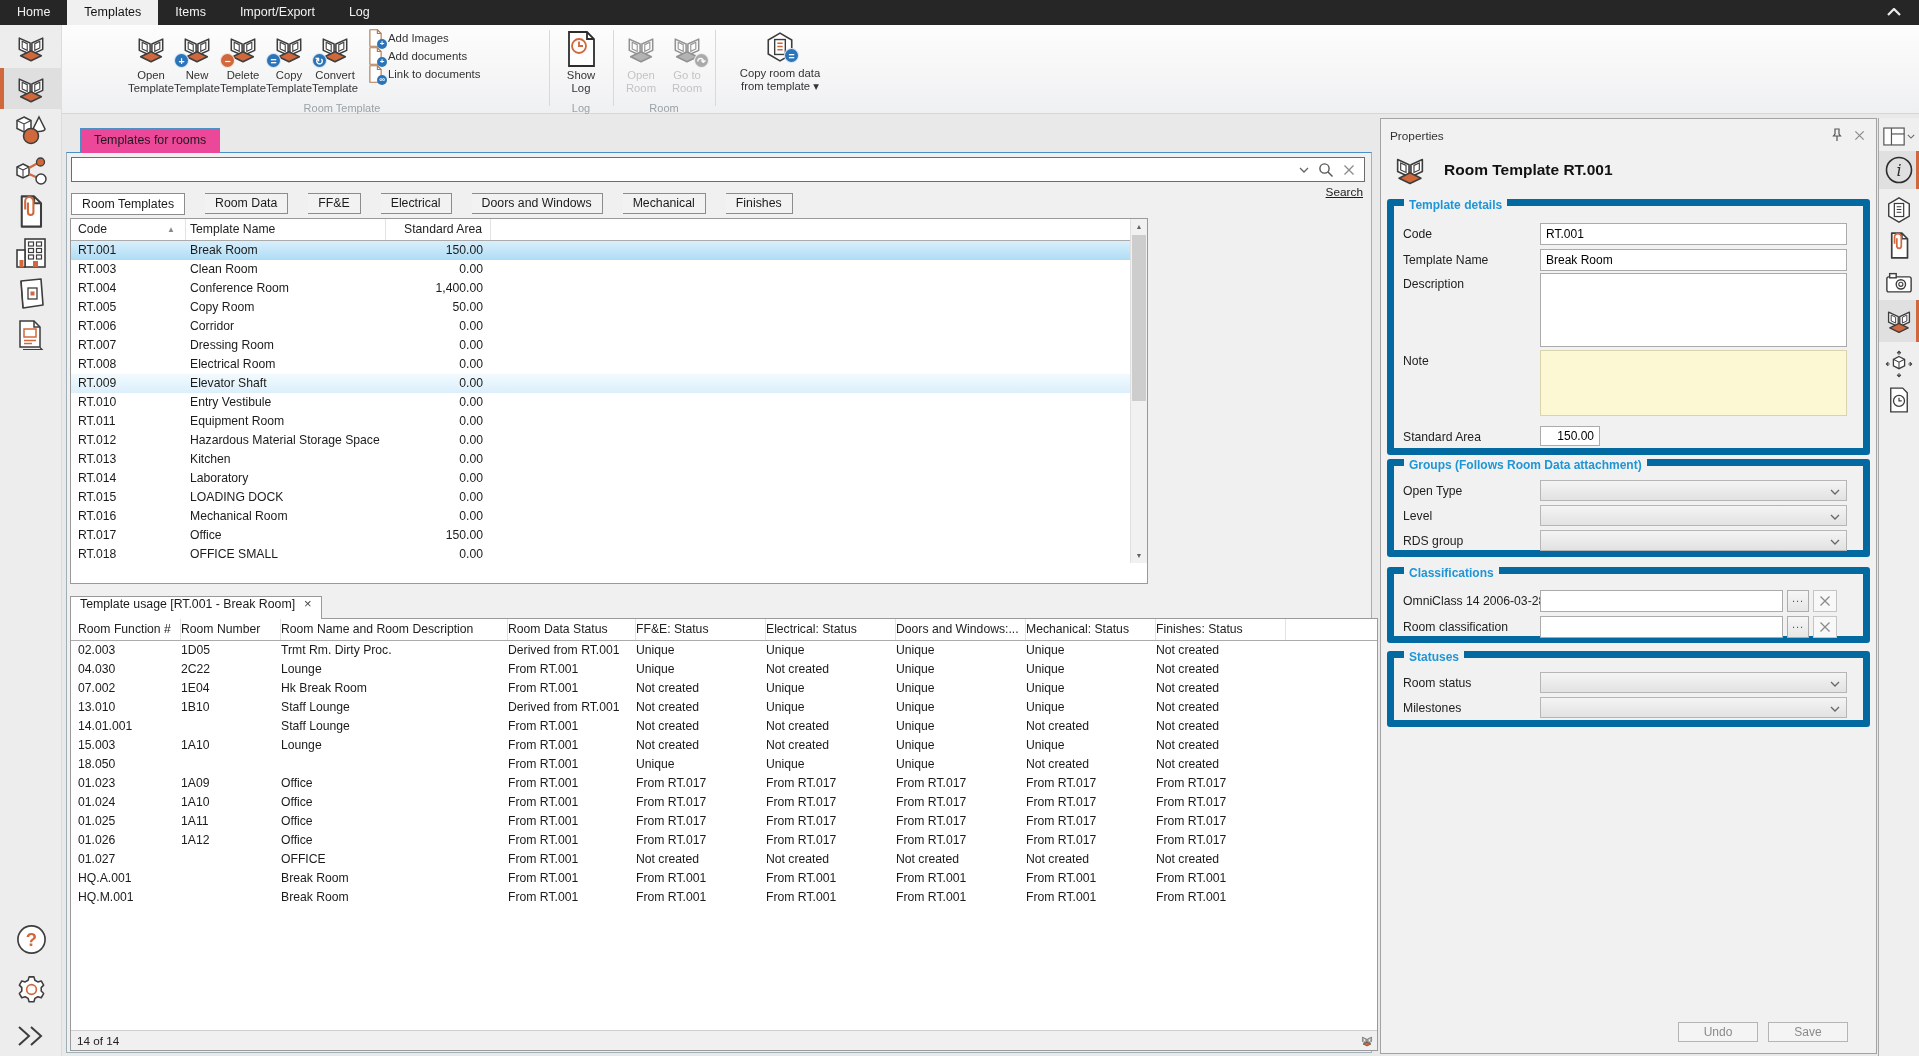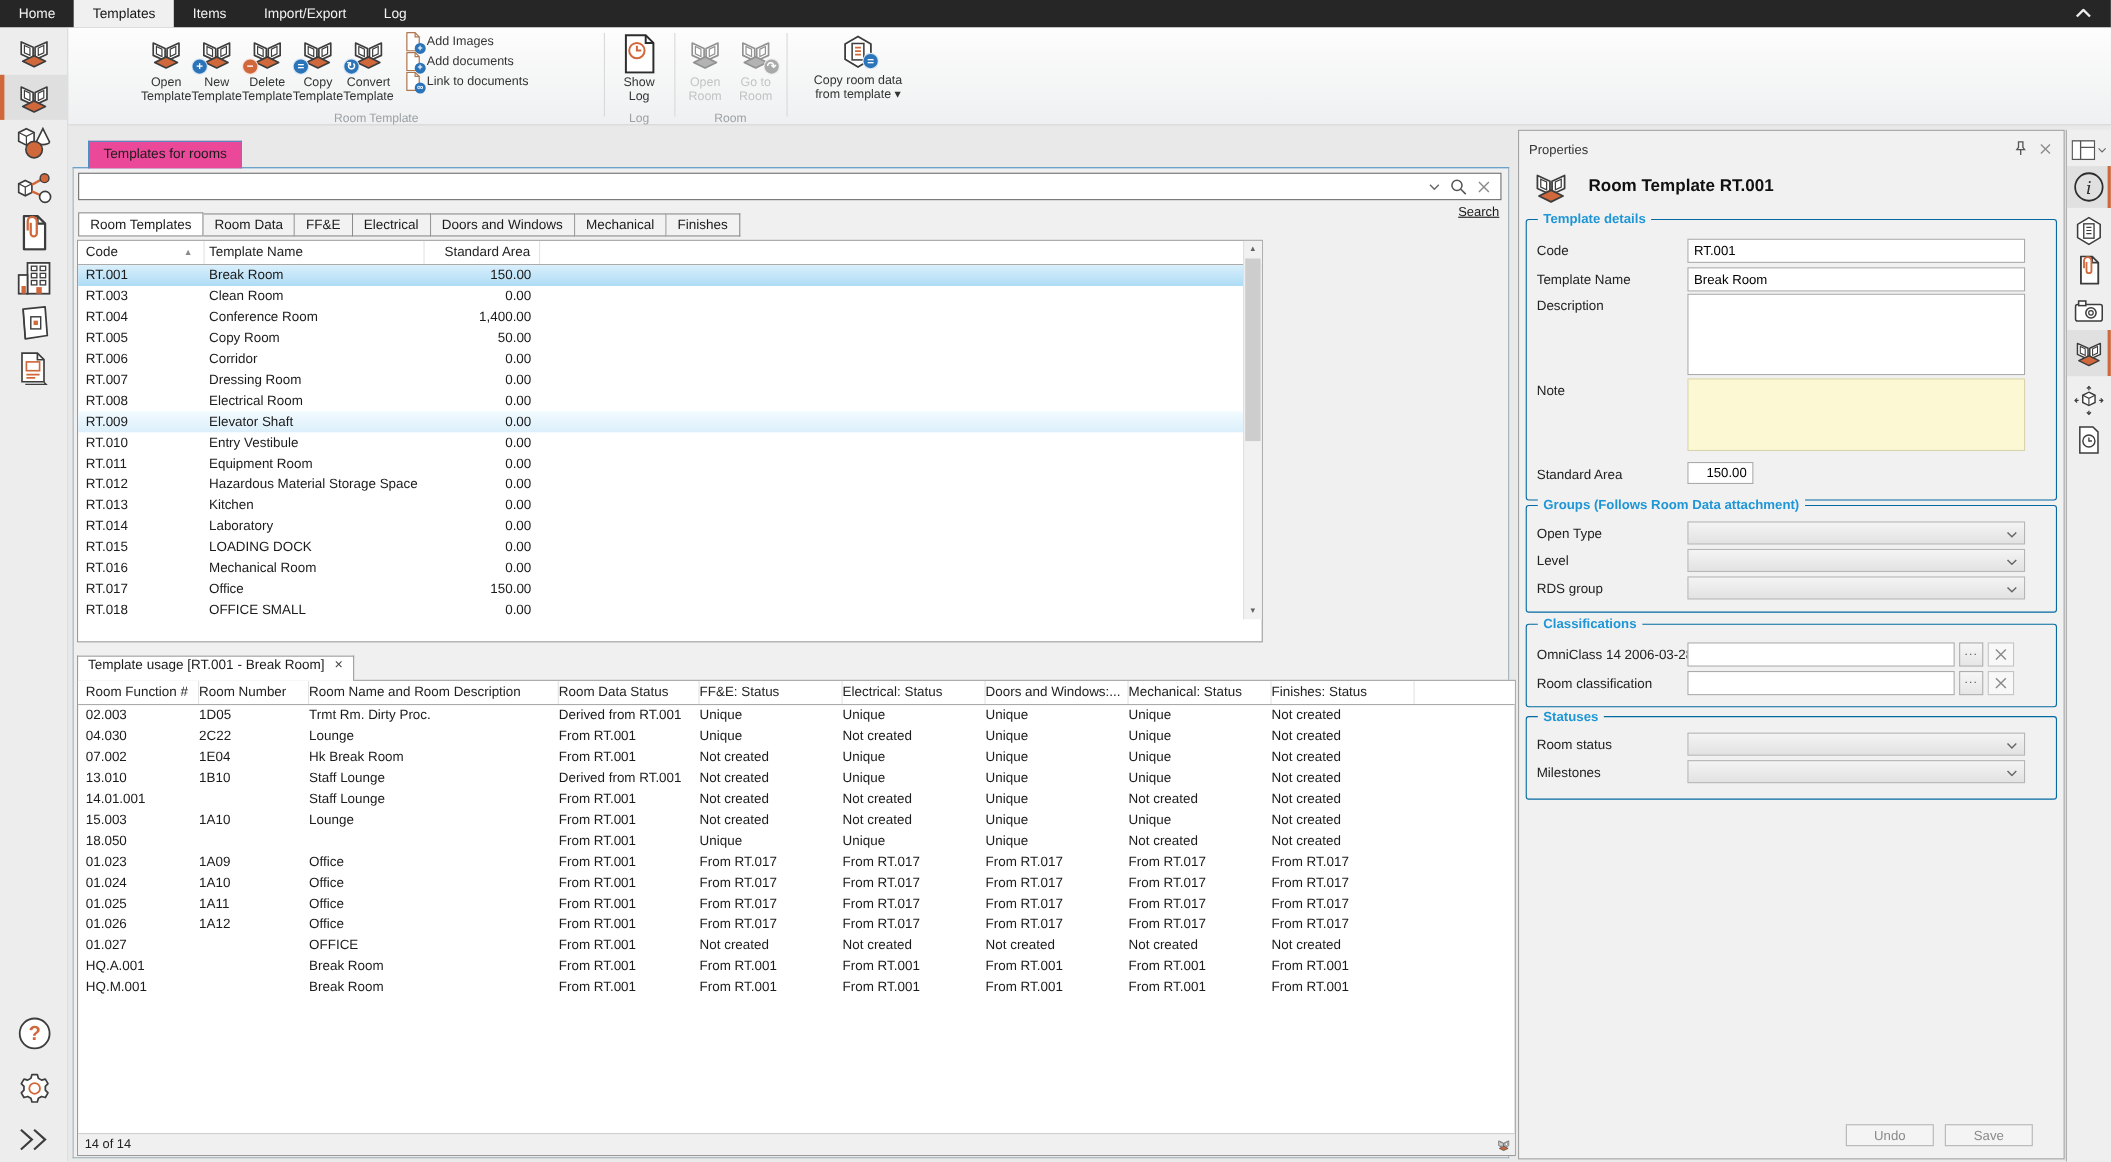--- a/index.html
+++ b/index.html
@@ -49,21 +49,21 @@
     border-bottom:none; padding:0 13px; line-height:23px; font-size:12.4px; z-index:3; }
   .main-panel { position:absolute; left:66px; top:152px; width:1306px; height:901px; background:#f0f0f0;
     border:1px solid #9fb0ba; border-top-color:#4a90c4; }
 
   .search-row { position:absolute; left:4px; top:4px; width:1294px; height:25px; background:#fff;
     border:1px solid #6d6d6d; display:flex; align-items:center; }
   .search-input { flex:1; border:none; outline:none; height:100%; padding:0 7px; font:inherit; background:transparent; }
   .search-ico { margin-right:9px; cursor:pointer; }
   .search-link { position:absolute; top:32px; right:8px; text-decoration:underline; font-size:11.8px; color:#1b1b1b; cursor:pointer; }
 
-  .ftabs { position:absolute; left:4px; top:40px; height:22px; display:flex; align-items:flex-end; }
+  .ftabs { position:absolute; left:4px; top:40px; height:22px; display:flex; align-items:flex-start;gap:20px; }
   .ftab { border:1px solid #8c8c8c; border-left:none; padding:0 10px; height:21px; line-height:19px;
     background:#f2f2f2; font-size:12.3px; cursor:default; }
   .ftab:first-child { border-left:1px solid #8c8c8c; }
   .ftab.active { background:#fff; height:22px; line-height:21px; position:relative; z-index:2; }
 
   .grid { position:absolute; background:#fff; border:1px solid #9a9a9a; }
   .tpl-table  { left:3px; top:65px;  width:1078px; height:366px; }
   .usage-table{ left:3px; top:465px; width:1308px; height:433px; }
   .thead { display:flex; height:22px; border-bottom:1px solid #ababab; background:#fff; }
   .th { line-height:21px; font-size:12.2px; color:#222; border-right:1px solid #e3e3e3; white-space:nowrap; overflow:hidden; display:flex; align-items:center; }
@@ -101,21 +101,21 @@
   .tab-close { margin-left:9px; font-size:13px; color:#444; cursor:pointer; line-height:1; }
 
   
   .props { position:absolute; left:1380px; top:118px; width:497px; height:936px; background:#f1f1f1; border:1px solid #a3a3a3; }
   .props-title { height:24px; display:flex; align-items:flex-end; padding:0 9px; font-size:11.8px; color:#333; }
   .props-title .sp { flex:1; }
   .ticon { width:16px; height:16px; display:flex; align-items:center; justify-content:center; cursor:pointer; margin-left:6px; }
   .props-head { position:absolute; left:10px; top:32px; display:flex; align-items:center; }
   .props-head .htitle { font-size:15.5px; font-weight:bold; margin-left:15px; color:#111; }
 
-  .fieldset { position:absolute; left:6px; width:483px; border:1px solid #0369a1; border-radius:3px; }
+  .fieldset { position:absolute; left:6px; width:483px; border:7px solid #0369a1; border-radius:3px; }
   .legend { position:absolute; top:-8px; left:10px; background:#f1f1f1; padding:0 5px; color:#1e96d6; font-weight:bold; font-size:12px; white-space:nowrap; }
   .fs1 { top:80px;  height:256px; }
   .fs2 { top:340px; height:98px; }
   .fs3 { top:448px; height:76px; }
   .fs4 { top:532px; height:76px; }
   .plabel { position:absolute; left:9px; font-size:12.2px; color:#222; }
   .pinput { position:absolute; left:146px; width:307px; height:22px; border:1px solid #ababab; background:#fff;
     font:inherit; padding:0 5px; outline:none; }
   .parea { position:absolute; left:146px; width:307px; border:1px solid #ababab; background:#fff; }
   .parea.note { background:#fbf8d3; border-color:#d8d4ae; }

